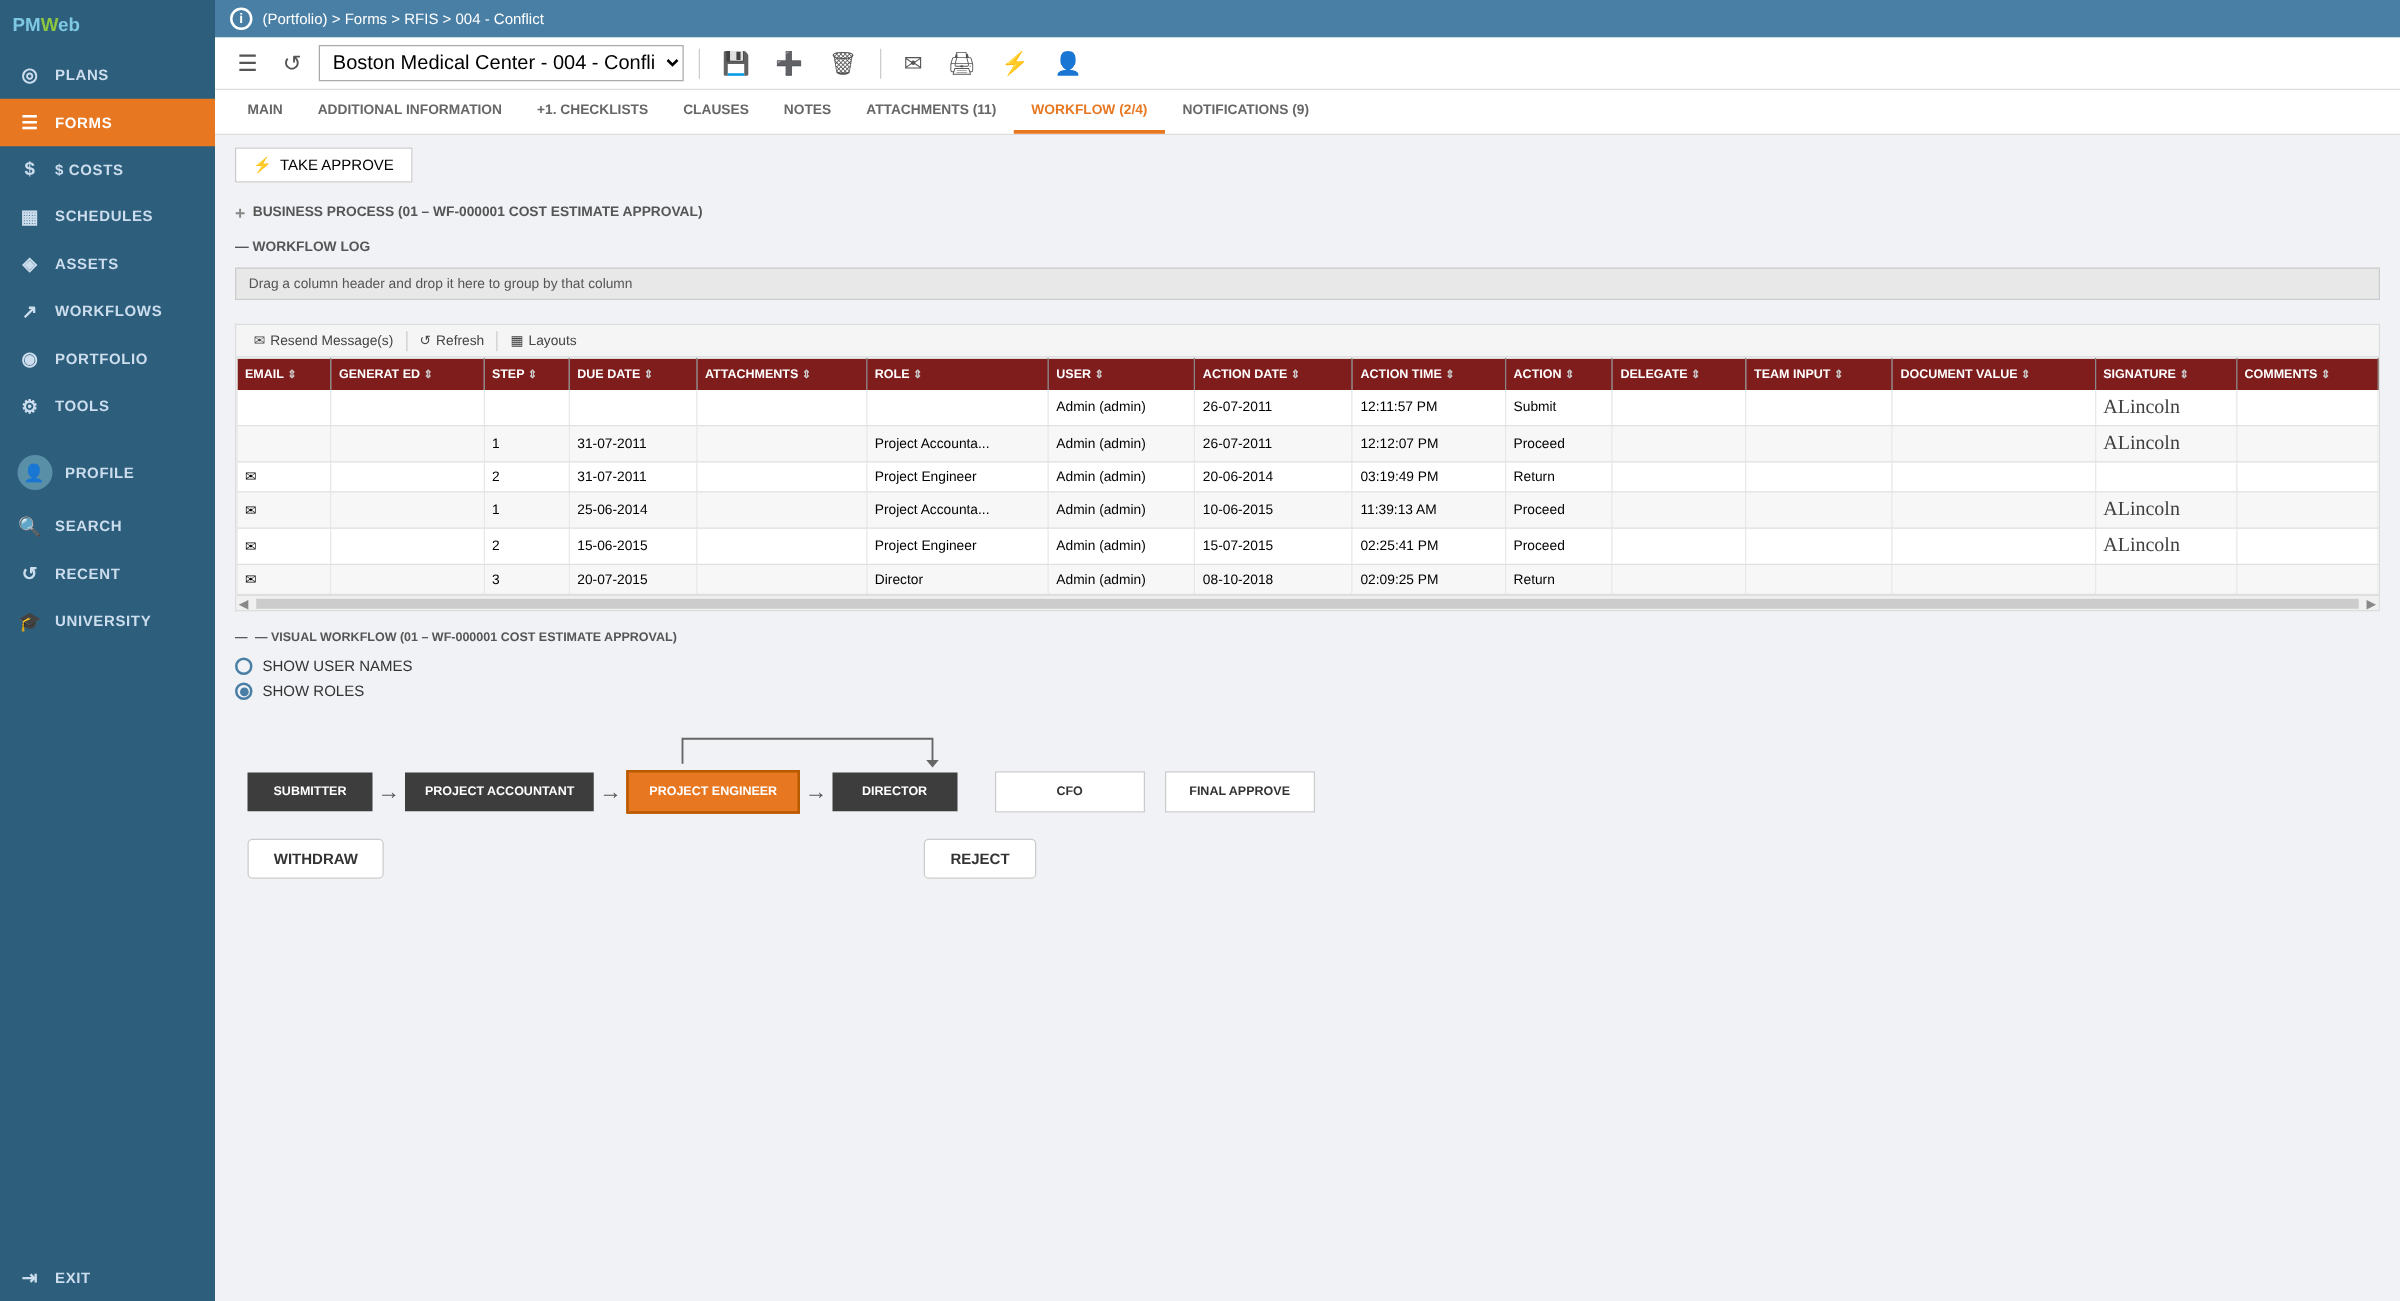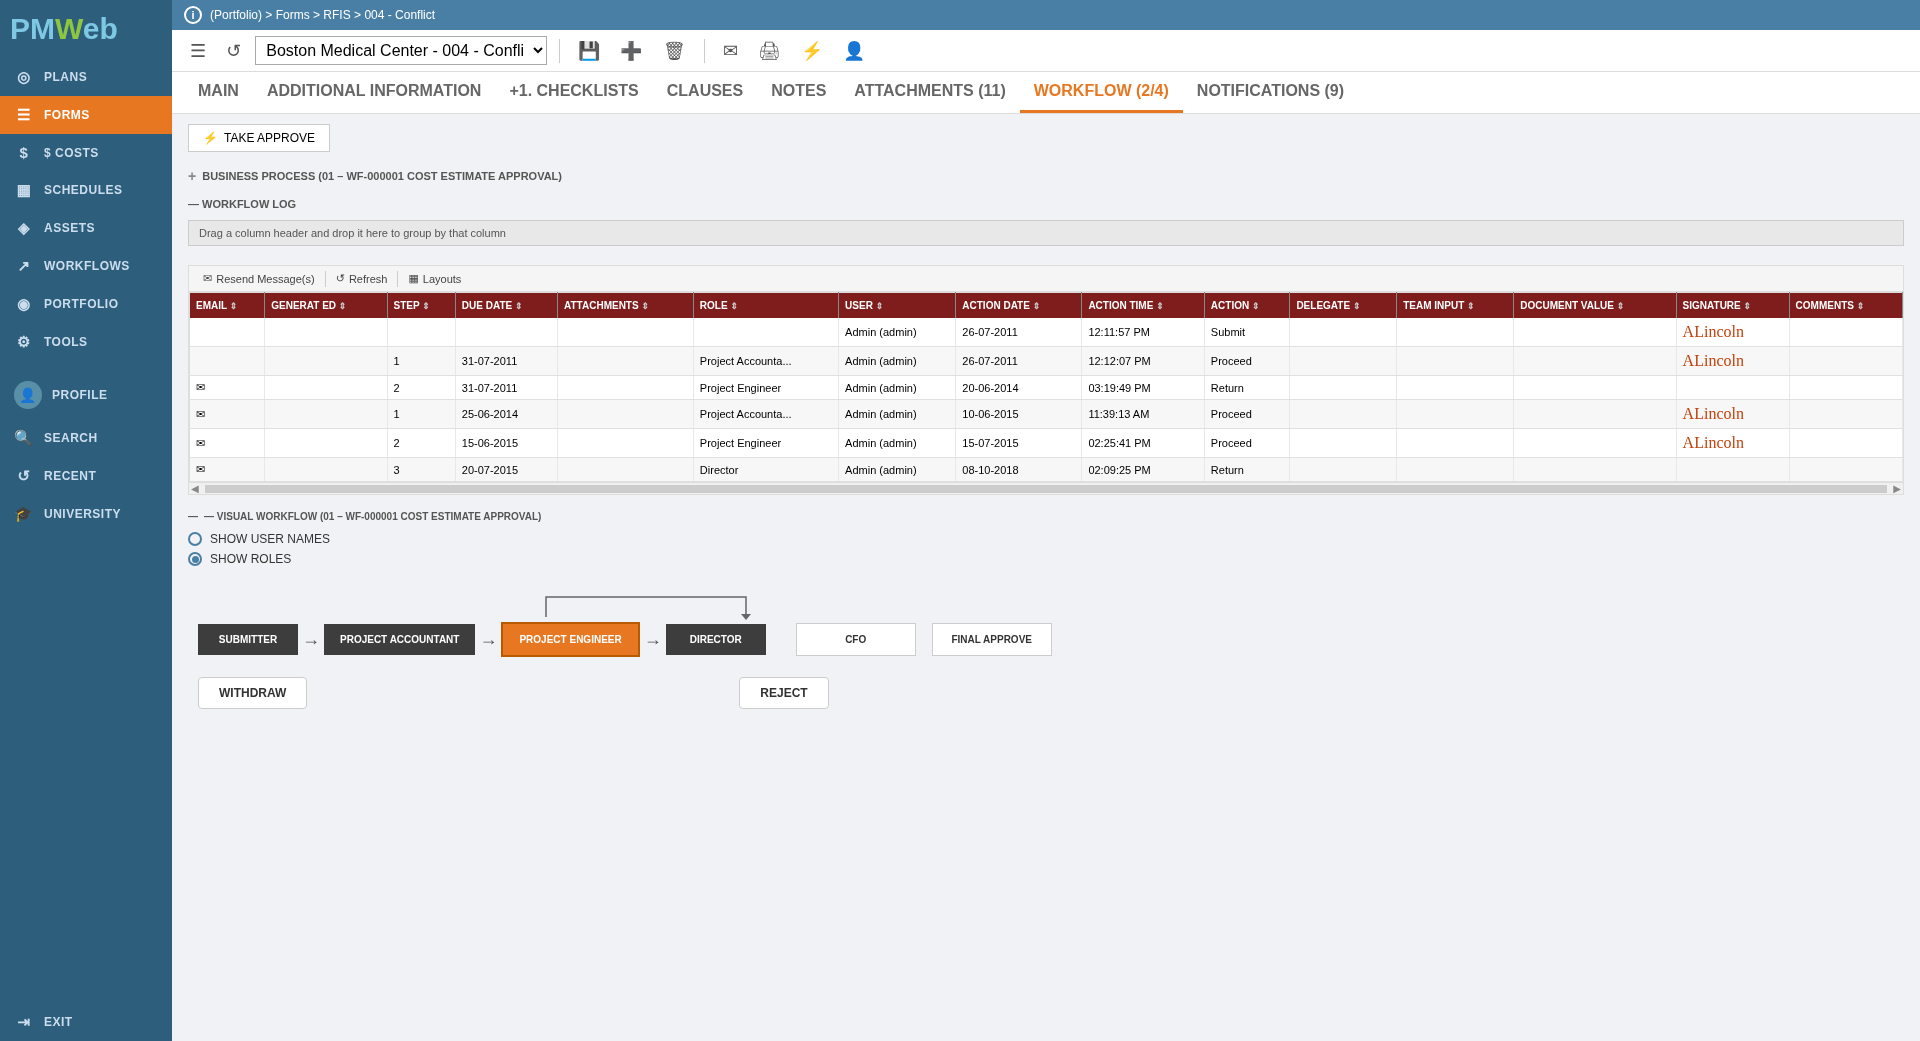--- a/index.html
+++ b/index.html
@@ -14,21 +14,21 @@
       flex-direction: column;
       flex-shrink: 0;
     }
     .sidebar-logo {
       padding: 12px 10px;
       display: flex;
       align-items: center;
       background: #2d5f7c;
     }
     .logo-text {
-      font-size: 30px;
+      font-size: 15px;
       font-weight: bold;
       color: #fff;
     }
     .logo-text span { color: #7ec8e3; }
     .sidebar-item {
       display: flex;
       align-items: center;
       padding: 10px 14px;
       cursor: pointer;
       gap: 10px;
@@ -95,21 +95,21 @@
 
     
     .tabs {
       background: #fff;
       border-bottom: 1px solid #ddd;
       display: flex;
       padding: 0 12px;
     }
     .tab {
       padding: 10px 14px;
-      font-size: 16px;
+      font-size: 11px;
       color: #666;
       cursor: pointer;
       text-transform: uppercase;
       border-bottom: 3px solid transparent;
       font-weight: 600;
     }
     .tab.active { color: #e87722; border-bottom-color: #e87722; }
 
     
     .content {
@@ -201,21 +201,21 @@
       padding: 5px 6px;
       border-bottom: 1px solid #e0e0e0;
       border-right: 1px solid #e8e8e8;
       white-space: nowrap;
     }
     .workflow-table tr:nth-child(even) td { background: #f7f7f7; }
     .workflow-table tr:nth-child(odd) td { background: #fff; }
     .signature-text {
       font-family: 'Brush Script MT', cursive;
       font-size: 16px;
-      color: #c2410c;
+      color: #404040;
     }
 
     
     .table-scroll {
       overflow-x: auto;
       border: 1px solid #ddd;
     }
     .scroll-bar-row {
       background: #f0f0f0;
       height: 12px;

